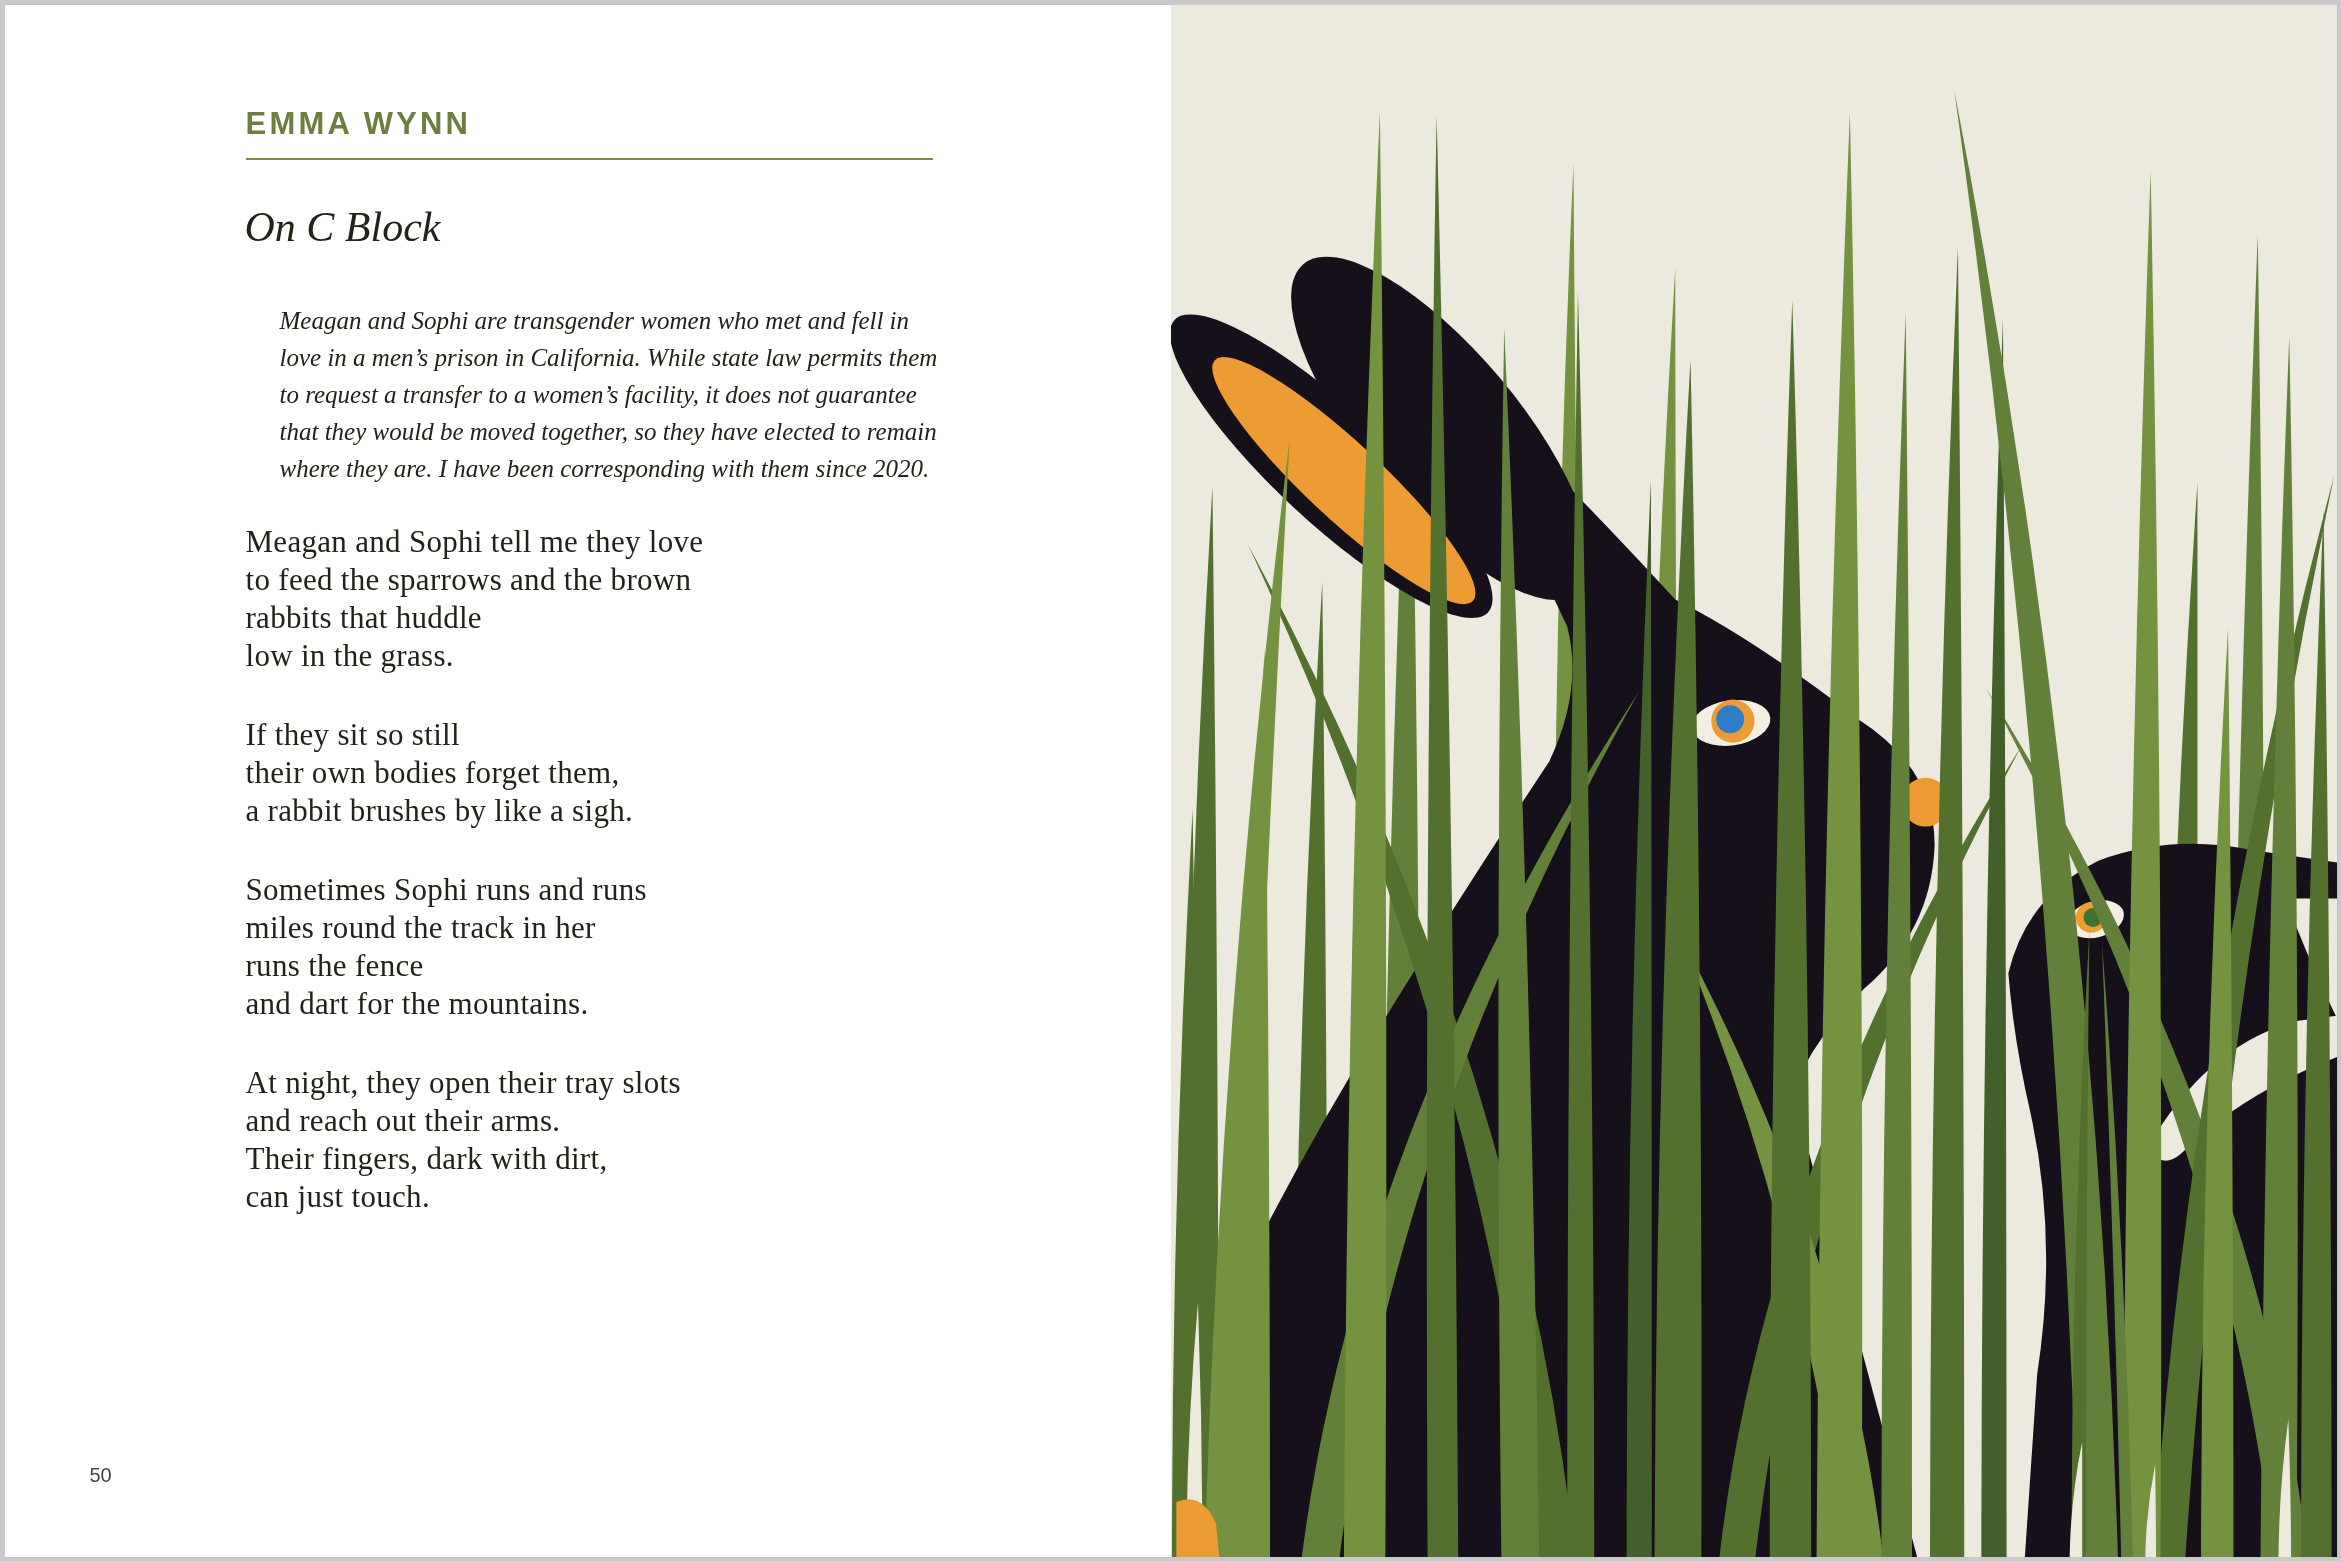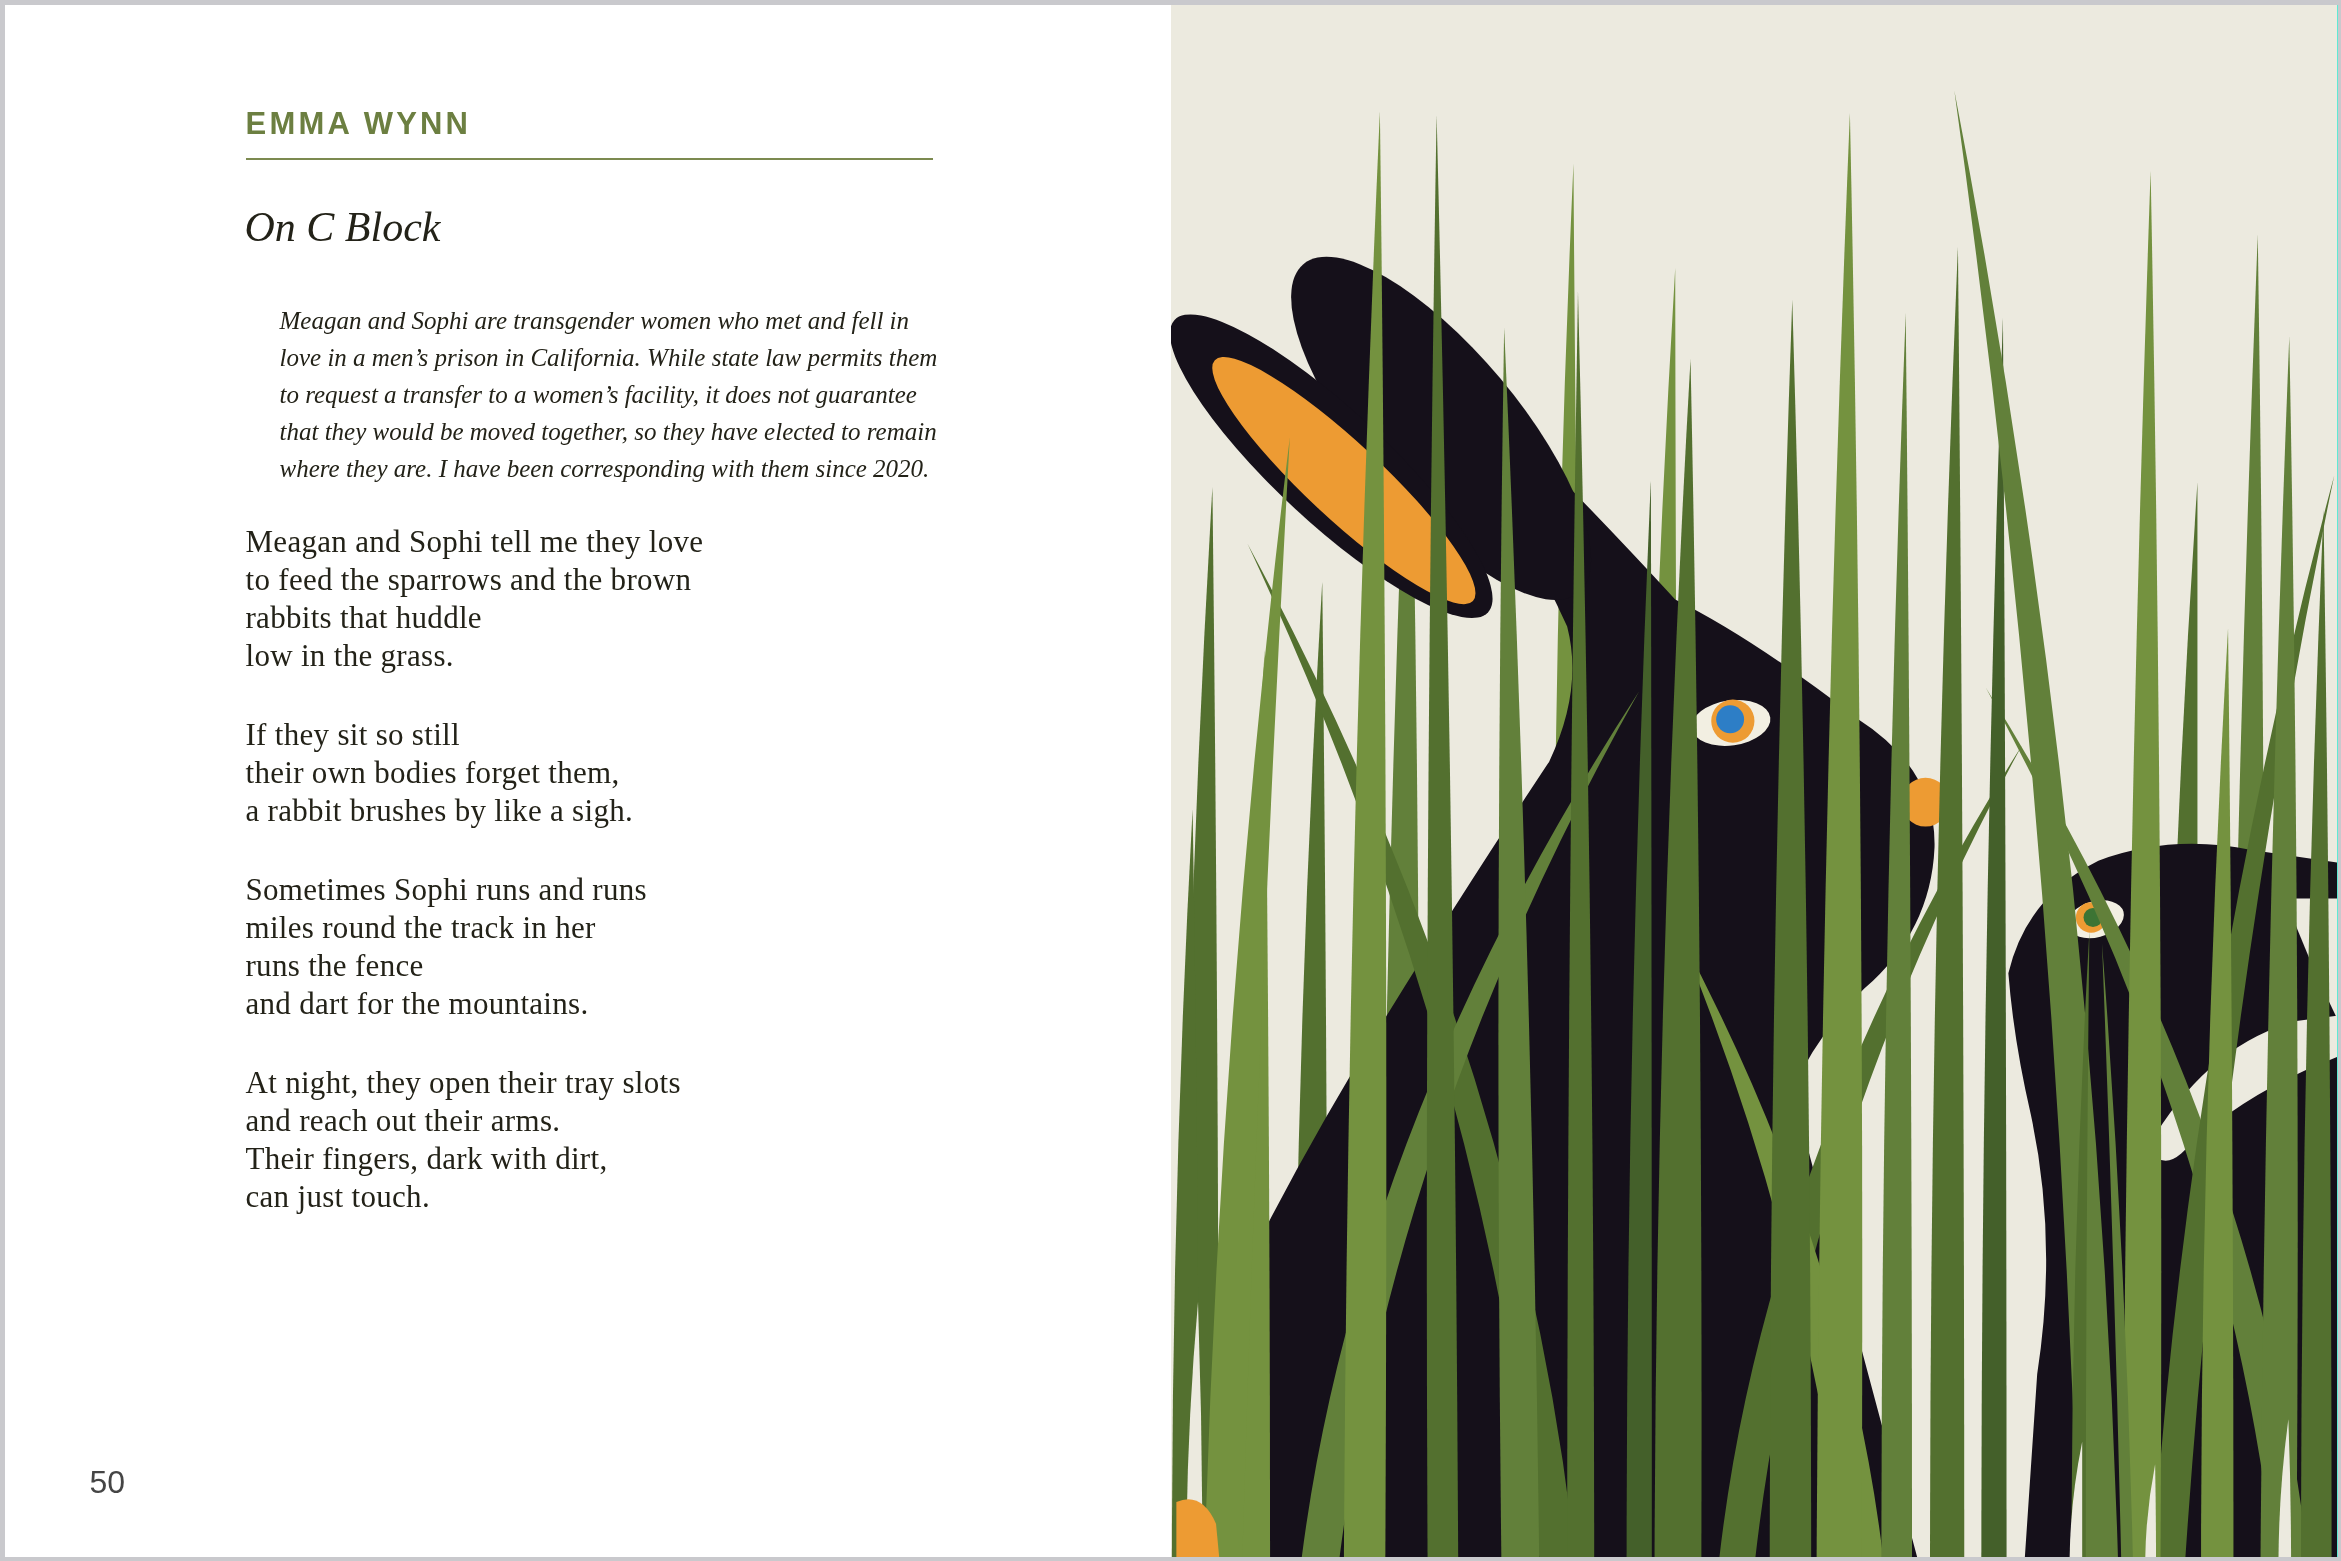--- a/index.html
+++ b/index.html
@@ -3,21 +3,21 @@
 <meta charset="utf-8">
 <style>
   html,body{margin:0;padding:0;}
   body{
     width:2342px;height:1561px;position:relative;
     background:var(--frame,#C9C9CD);
     font-family:"Liberation Serif",serif;
   }
   .spread{
     position:absolute;left:4.5px;top:4.5px;width:2333px;height:1552px;
-    background:#5eead4;overflow:hidden;
+    background:#fca5a5;overflow:hidden;
   }
   .page-left{position:absolute;left:0;top:0;width:1166px;height:1552px;background:#FFFFFF;}
   .byline{
     position:absolute;left:241px;top:101px;
     font-family:"Liberation Sans",sans-serif;font-weight:700;font-size:31px;
     letter-spacing:3.2px;color:var(--byline,#6C7F41);white-space:nowrap;
   }
   .rule{
     position:absolute;left:241px;top:153px;width:687px;height:2.7px;
     background:var(--rule,#7C8A50);
@@ -32,21 +32,21 @@
   }
   .epigraph div{white-space:nowrap;}
   .poem{
     position:absolute;left:241px;top:518px;
     font-size:31px;line-height:38px;letter-spacing:0.3px;color:var(--text,#232218);
   }
   .stanza{margin-bottom:41px;}
   .stanza div{white-space:nowrap;}
   .pagenum{
     position:absolute;left:85px;top:1459px;
-    font-family:"Liberation Sans",sans-serif;font-size:32px;color:var(--pagenum,#454545);
+    font-family:"Liberation Sans",sans-serif;font-size:20px;color:var(--pagenum,#454545);
   }
   .page-right{position:absolute;left:1166px;top:0;width:1166px;height:1552px;}
   .page-right svg{display:block;width:1166px;height:1552px;}
   .ink{fill:var(--ink,#15101A);}
   .cream{fill:var(--cream,#ECEADF);}
   .orange{fill:var(--orange,#ED9B33);}
   .blue{fill:var(--blue,#2D7EC6);}
   .pupil{fill:var(--pupil,#3C7434);}
   .sclera{fill:var(--sclera,#F2EFE2);}
 </style>

